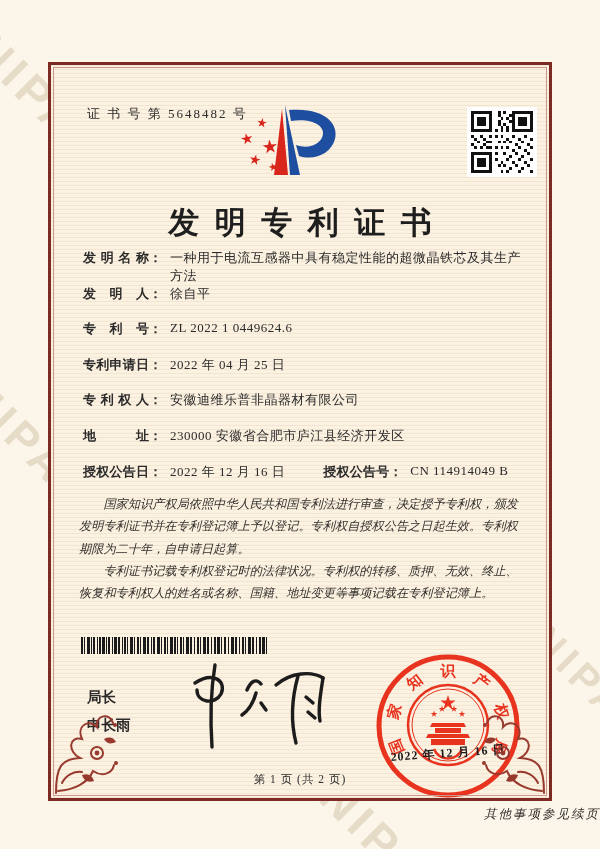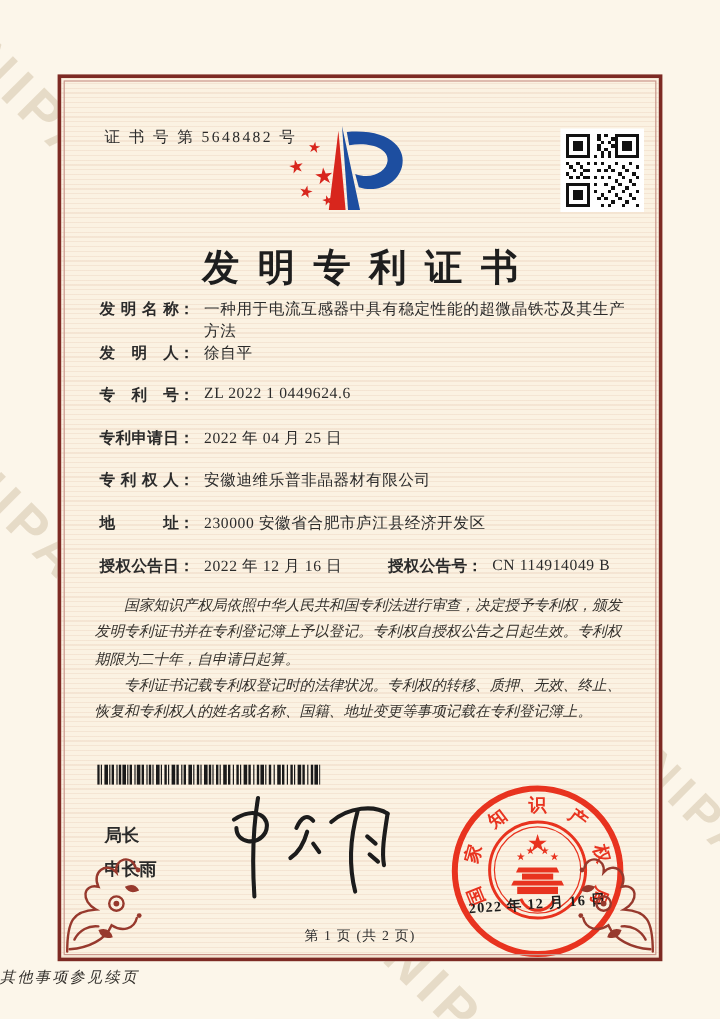--- a/index.html
+++ b/index.html
@@ -59,21 +59,21 @@
   .seal-date{position:absolute;left:-8px;right:-8px;top:94px;text-align:center;
              font-size:12px;font-weight:bold;color:#1c1c1c;letter-spacing:1px;
              transform:rotate(-4deg);}
 
   .ornament{position:absolute;bottom:1px;}
   .orn-left{left:1px;}
   .orn-right{right:1px;transform:scaleX(-1);}
 
   .page-note{position:absolute;left:0;right:0;bottom:11px;text-align:center;
              font-size:11.5px;letter-spacing:1px;color:#2e2e2e;}
-  .cont-note{position:absolute;left:0;right:0;top:806px;text-align:left;
+  .cont-note{position:absolute;left:0;right:0;top:806px;text-align:right;
              font-size:12.5px;letter-spacing:2px;font-style:italic;color:#33302c;}
 </style>
 </head>
 <body>
 
 <div>
 
   <span class="wm wm1">CNIPA</span>
   <span class="wm wm2">CNIPA</span>
   <span class="wm wm3">CNIPA</span>

